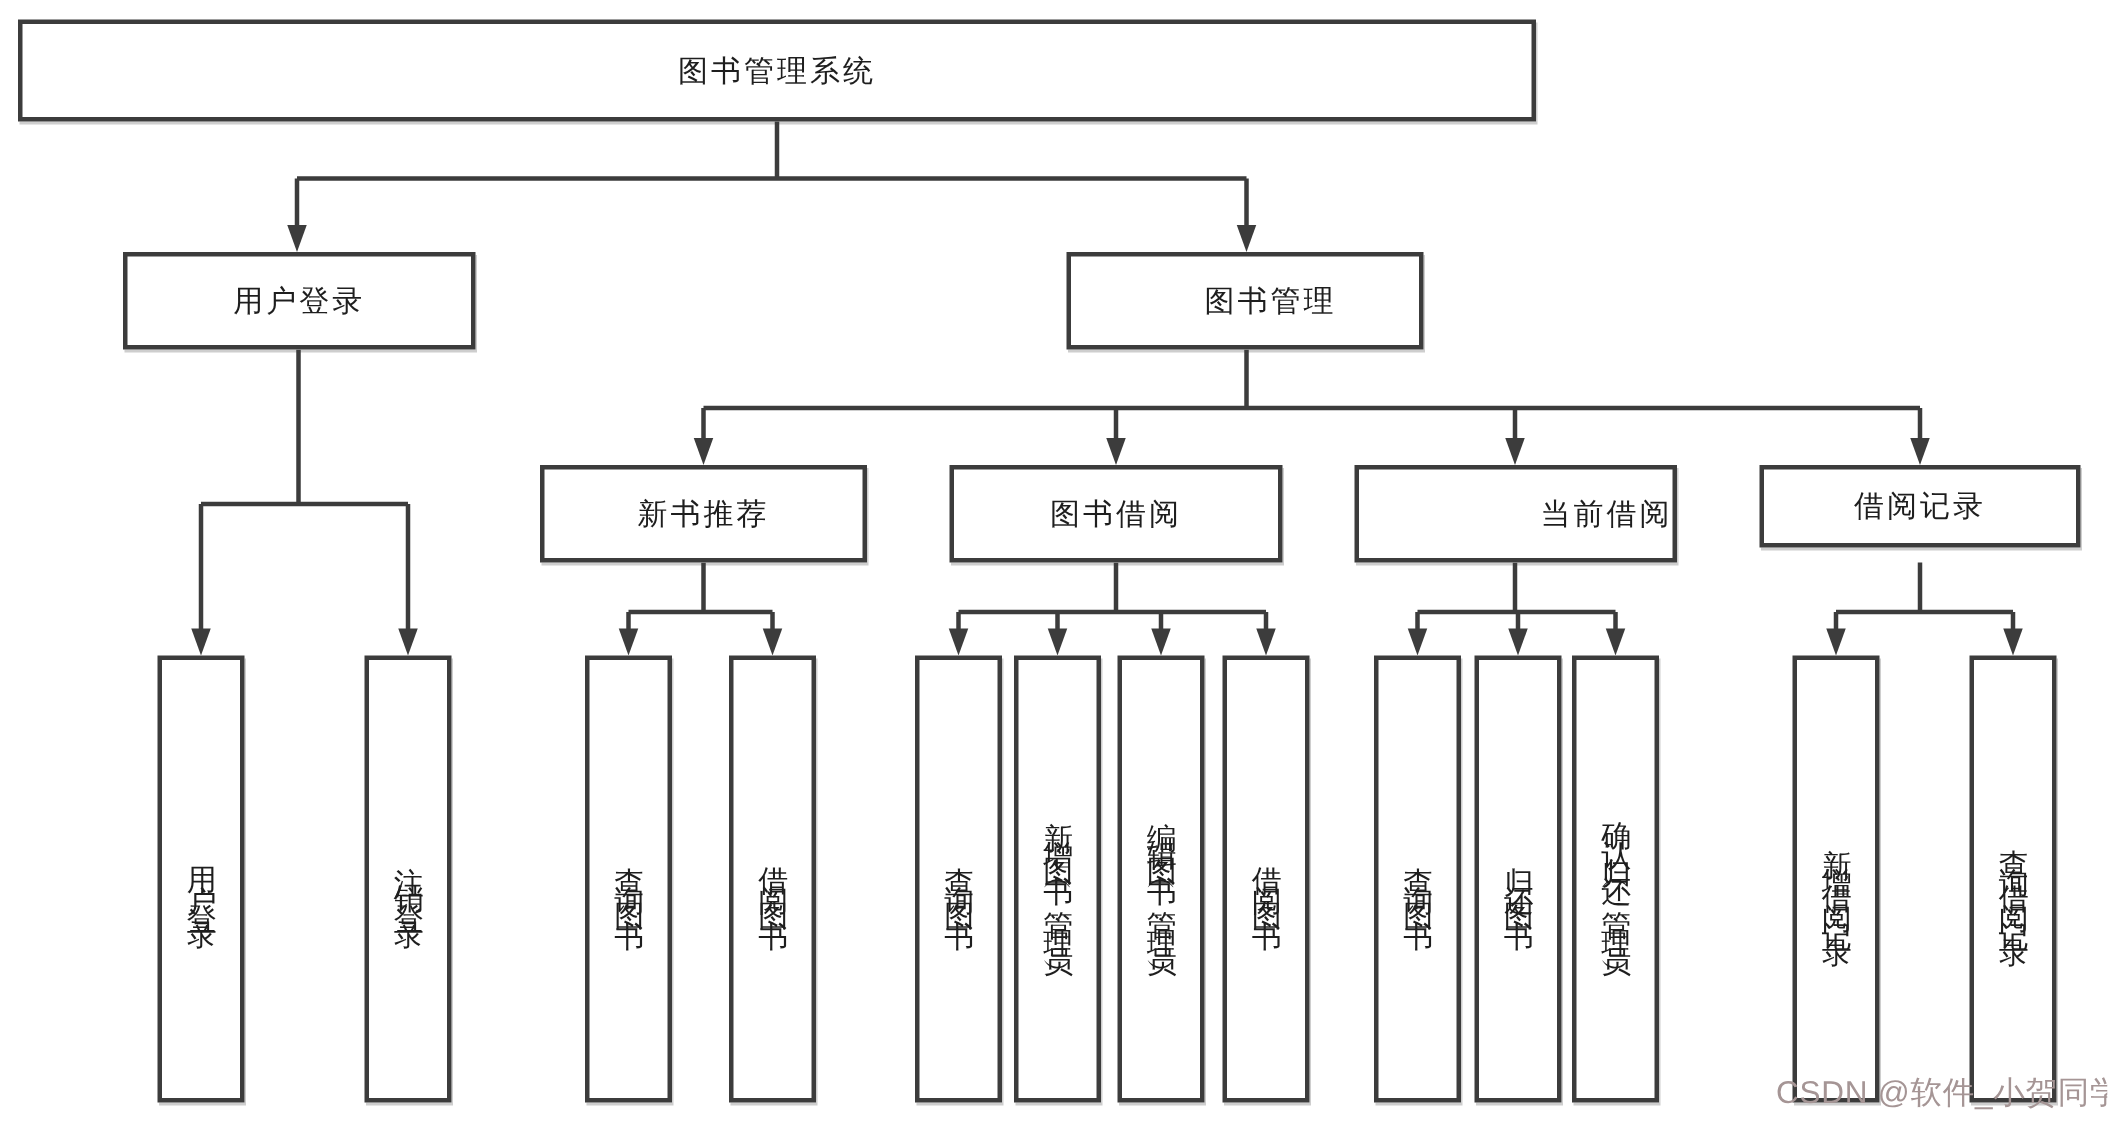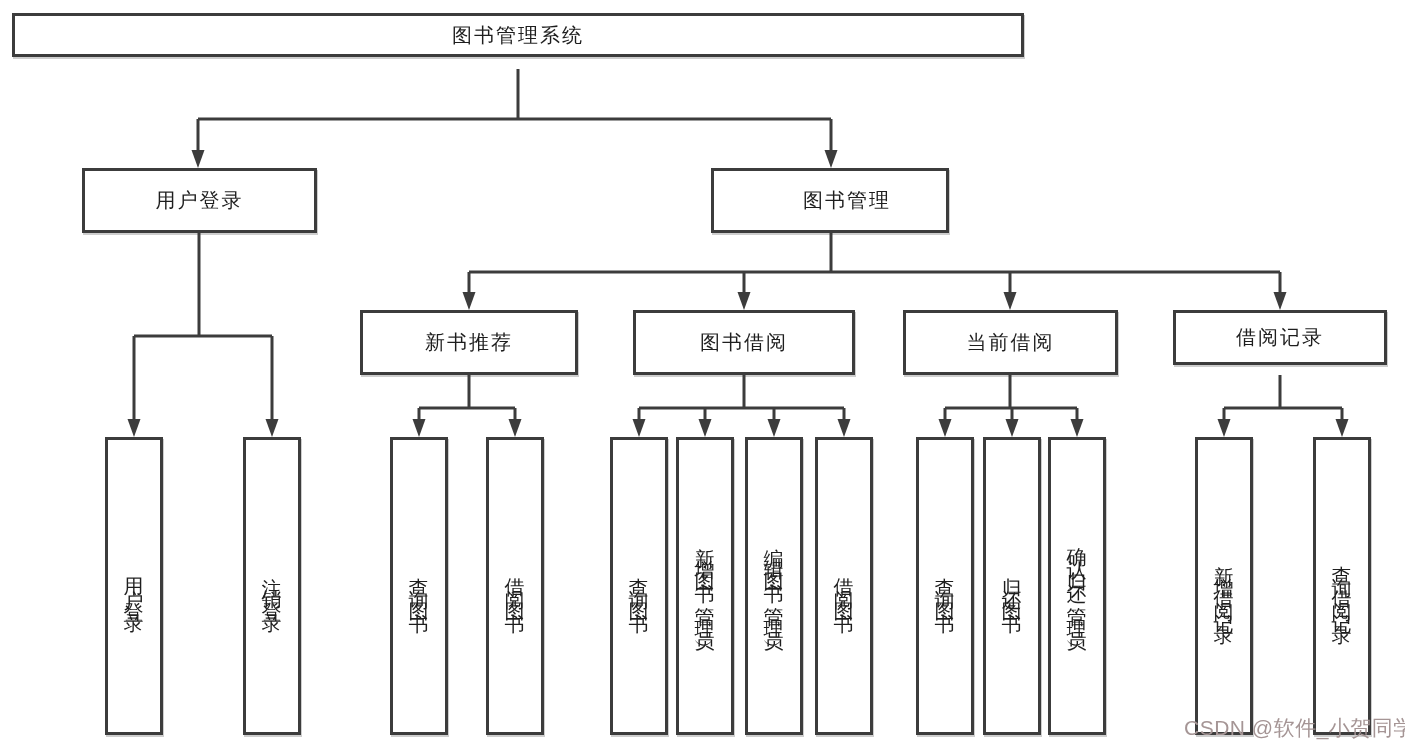--- a/index.html
+++ b/index.html
@@ -54,38 +54,38 @@
         <polygon points="774,437 767.5,419 780.5,419"></polygon>
         <polygon points="844,437 837.5,419 850.5,419"></polygon>
         <polygon points="945,437 938.5,419 951.5,419"></polygon>
         <polygon points="1012,437 1005.5,419 1018.5,419"></polygon>
         <polygon points="1077,437 1070.5,419 1083.5,419"></polygon>
         <polygon points="1224,437 1217.5,419 1230.5,419"></polygon>
         <polygon points="1342,437 1335.5,419 1348.5,419"></polygon>
       </g>
   </svg>
 
-  <div class="node hbox" style="left:12px;top:13px;width:1012px;height:44px;">
+  <div class="node hbox" style="left:12px;top:13px;width:1012px;height:68px;">
     <span>图书管理系统</span>
   </div>
 
   <div class="node hbox" style="left:82px;top:168px;width:235px;height:65px;">
     <span>用户登录</span>
   </div>
   <div class="node hbox" style="left:711px;top:168px;width:238px;height:65px;padding-left:34px;">
     <span>图书管理</span>
   </div>
 
   <div class="node hbox" style="left:633px;top:310px;width:222px;height:65px;">
     <span>图书借阅</span>
   </div>
   <div class="node hbox" style="left:360px;top:310px;width:218px;height:65px;">
     <span>新书推荐</span>
   </div>
-  <div class="node hbox" style="left:903px;top:310px;width:215px;height:65px;">
+  <div class="node hbox" style="left:903px;top:310px;width:215px;height:65px;justify-content:flex-end;">
     <span>当前借阅</span>
   </div>
   <div class="node hbox" style="left:1173px;top:310px;width:214px;height:55px;">
     <span>借阅记录</span>
   </div>
 
   <div class="node vbox" style="left:105px;top:437px;width:58px;height:298px;">
     <span>用户登录</span>
   </div>
   <div class="node vbox" style="left:243px;top:437px;width:58px;height:298px;">

